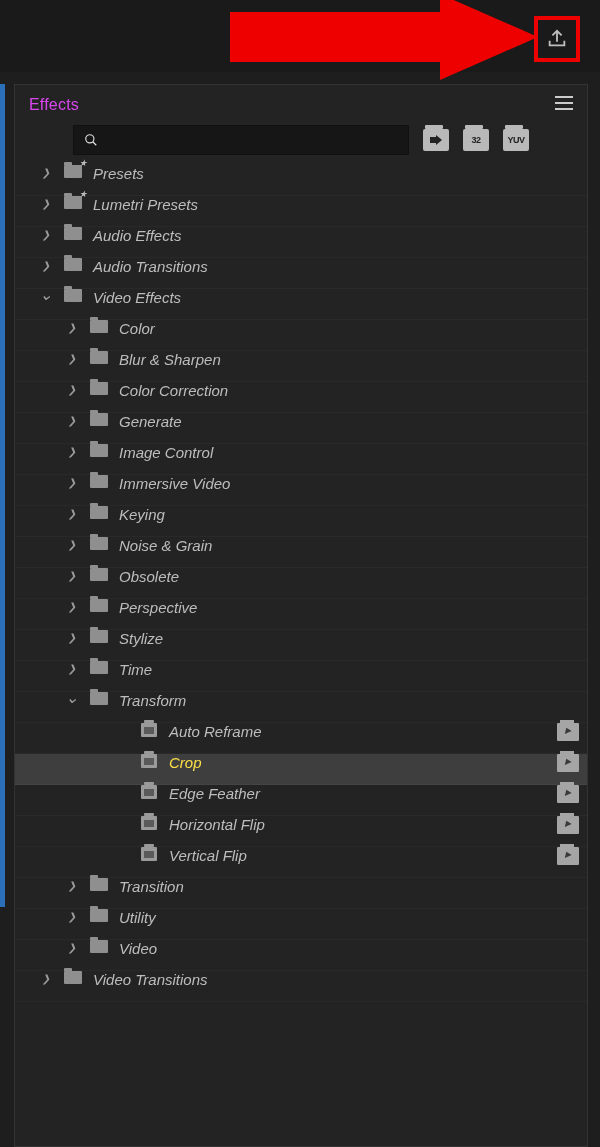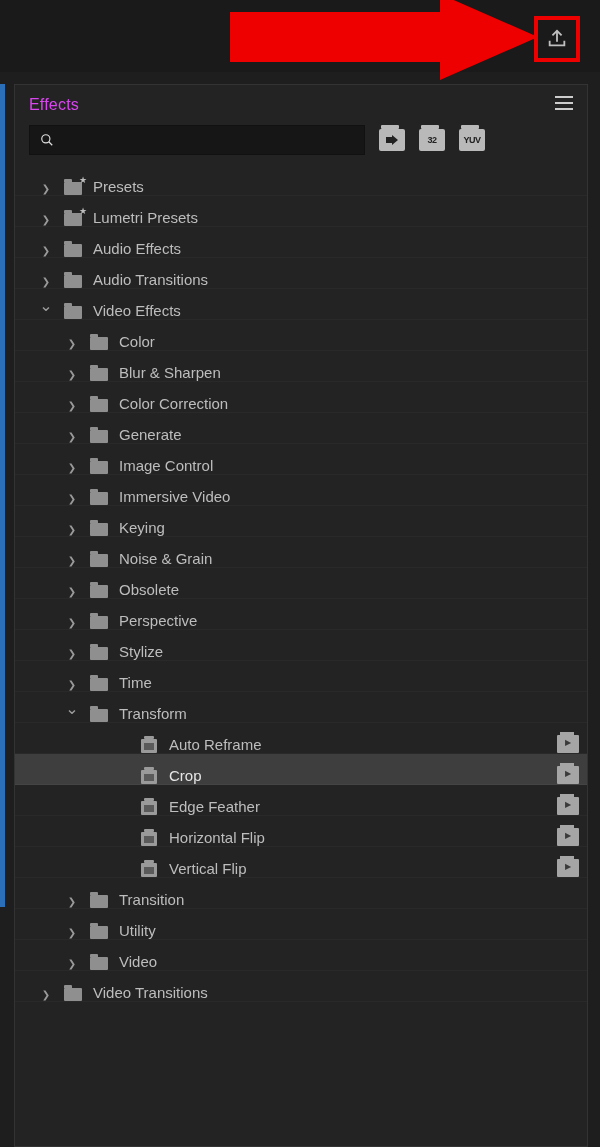--- a/index.html
+++ b/index.html
@@ -16,30 +16,30 @@
 
   
   .panel-frame{position:absolute;left:0;top:84px;bottom:0;width:588px;}
   .bluebar{position:absolute;left:0;top:0;width:5px;height:823px;background:#2a6fb8;}
   .panel{position:absolute;left:14px;right:0;top:0;bottom:0;background:#232323;border:1px solid #333;}
 
   .panel-header{display:flex;align-items:center;height:40px;padding:0 14px;color:#d946ef;font-size:16px;letter-spacing:.2px;}
   .panel-header .spacer{flex:1;}
   .panel-menu{color:#ccc;cursor:pointer;}
 
-  .toolbar{display:flex;align-items:center;gap:14px;padding:0 14px 10px 14px;}
+  .toolbar{display:flex;align-items:center;gap:14px;padding:0 14px 10px 14px;justify-content:center;}
   .search{flex:0 0 336px;height:30px;background:#161616;display:flex;align-items:center;border:1px solid #111;padding:0 10px;color:#ddd;}
   .search svg{margin-right:6px;}
   .tb-icon{width:26px;height:22px;background:#b9b9b9;border-radius:2px;display:flex;align-items:center;justify-content:center;color:#222;font-size:9px;font-weight:700;letter-spacing:-0.5px;position:relative;}
   .tb-icon .tabs{position:absolute;top:-4px;left:2px;width:18px;height:4px;background:#b9b9b9;border-radius:1px;}
 
   
   .tree{font-size:15px;color:#bdbdbd;}
-  .row{display:flex;align-items:flex-end;height:31px;border-bottom:1px solid rgba(255,255,255,0.03);padding-right:8px;}
-  .row.selected{background:#3e3e3e;color:#e5e5e5;}
+  .row{display:flex;align-items:flex-start;height:31px;border-bottom:1px solid rgba(255,255,255,0.03);padding-right:8px;font-style:italic;}
+  .row.selected{background:#3e3e3e;color:#fde047;}
   .ind0{padding-left:24px;}
   .ind1{padding-left:50px;}
   .ind3{padding-left:100px;}
   .chev{width:14px;text-align:center;margin-right:8px;color:#9a9a9a;font-size:12px;}
   .chev.down::before{content:"\2304";position:relative;top:-4px;font-size:16px;}
   .chev.right::before{content:"\276F";font-size:10px;}
   .icon-slot{width:24px;display:flex;align-items:center;justify-content:center;margin-right:8px;}
   .folder{width:18px;height:13px;background:#8f8f8f;position:relative;border-radius:1px;}
   .folder::before{content:"";position:absolute;top:-3px;left:0;width:8px;height:3px;background:#8f8f8f;border-radius:1px 1px 0 0;}
   .folder.star::after{content:"\2605";position:absolute;top:-7px;right:-5px;color:#bcbcbc;font-size:9px;}

